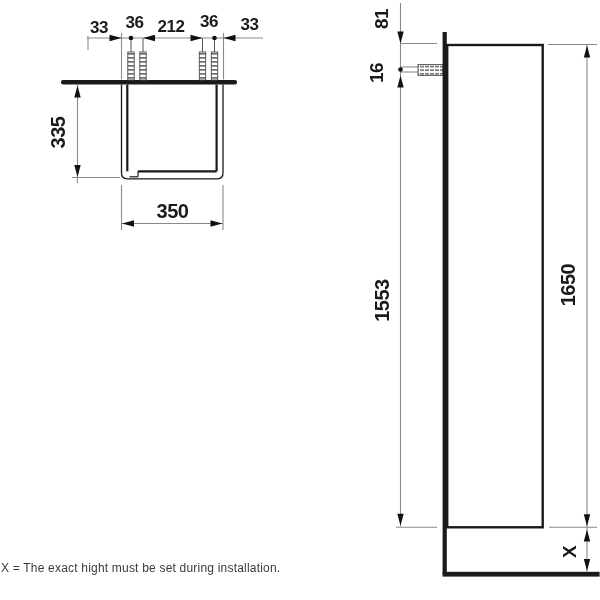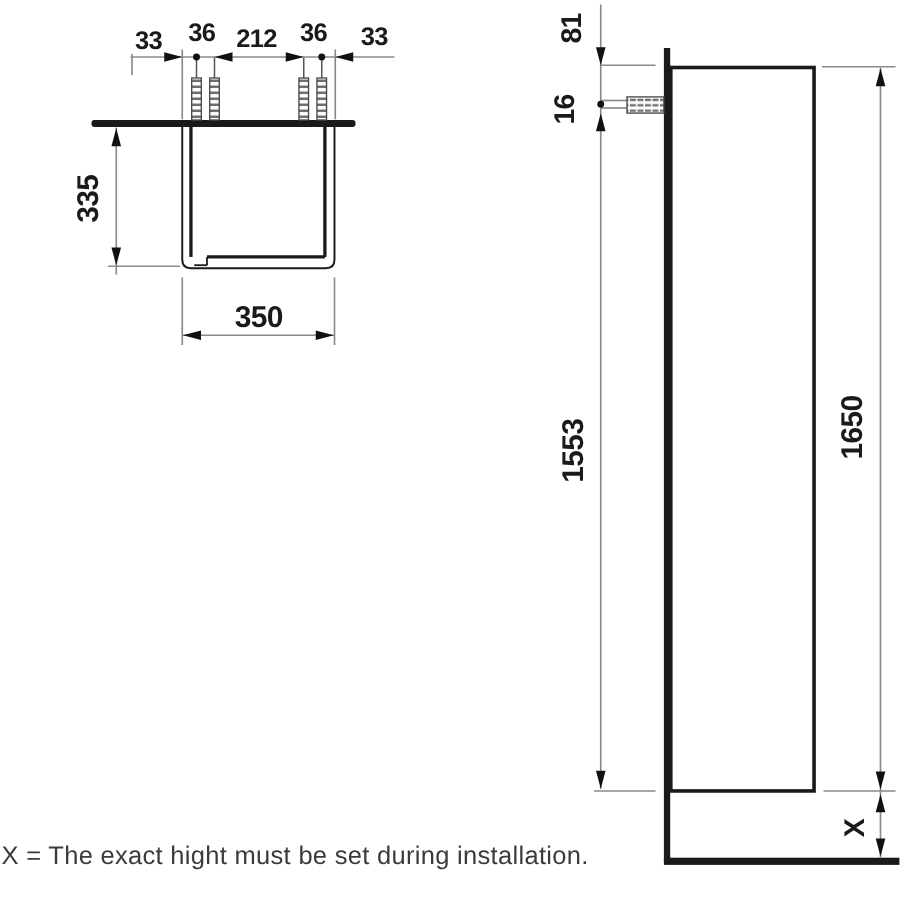--- a/index.html
+++ b/index.html
@@ -1,20 +1,20 @@
 <!DOCTYPE html>
 <html><head>
 <meta charset="utf-8">
 <style>
   html,body{margin:0;padding:0;background:#fff;}
   .canvas{position:relative;width:600px;height:600px;background:#fff;overflow:hidden;
           font-family:"Liberation Sans",sans-serif;text-align:right;}
   svg{position:absolute;left:0;top:0;}
   .dim-text{font-family:"Liberation Sans",sans-serif;font-weight:bold;fill:#1a1a1a;letter-spacing:-0.5px;}
-  .caption{position:absolute;left:1px;top:561px;font-size:17px;line-height:1.2;color:#3b3b3b;
+  .caption{position:absolute;left:1px;top:561px;font-size:12px;line-height:1.2;color:#3b3b3b;
            letter-spacing:0.2px;white-space:nowrap;font-family:"Liberation Sans",sans-serif;}
 </style>
 </head>
 <body>
 
 <div class="canvas">
 <svg width="600" height="600" viewBox="0 0 600 600">
   <defs>
     <pattern id="ribsH" width="6.4" height="4" patternUnits="userSpaceOnUse">
       <rect width="6.4" height="4" fill="#ffffff"></rect>

